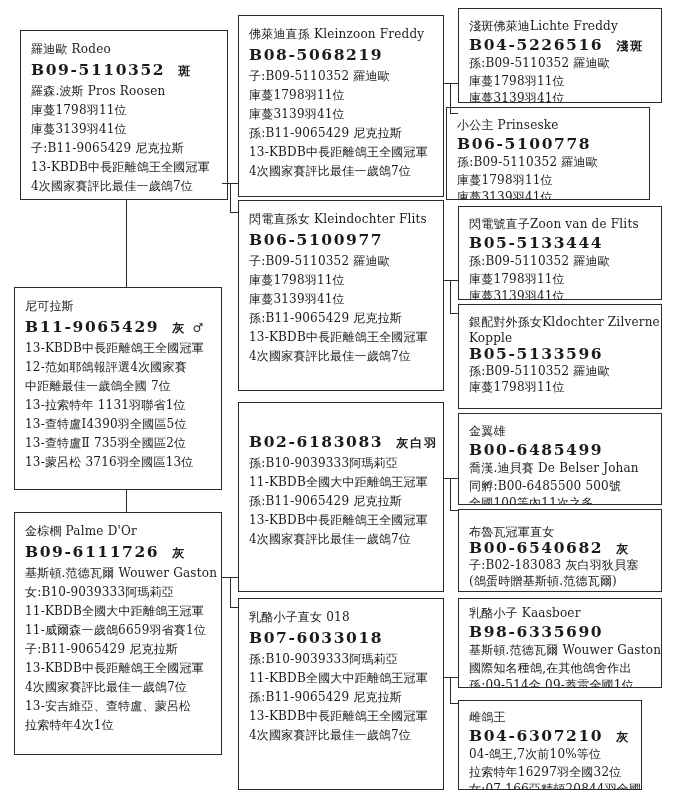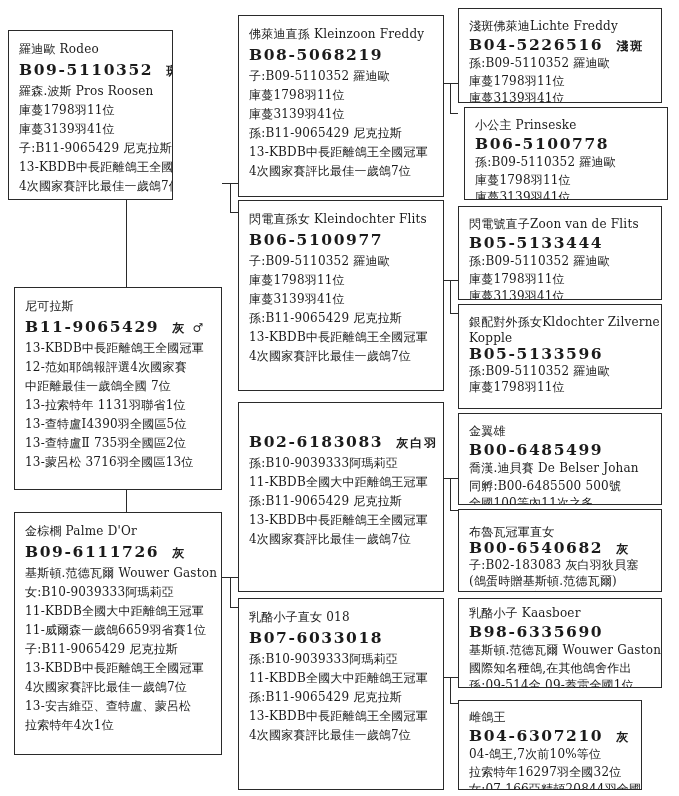--- a/index.html
+++ b/index.html
@@ -19,21 +19,21 @@
   .rt .line{line-height:17.5px;}
   .rt.tight .line{line-height:16px;}
   .band{line-height:21px;}
   .conn{position:absolute;background:#2a2a2a;}
 </style>
 </head>
 <body>
 
 <div id="stage">
 
-  <div class="box" style="left:8px;top:30px;width:165px;height:170px">
+  <div class="box" style="left:20px;top:30px;width:208px;height:170px">
       <div class="line"><span class="num">羅迪歐 Rodeo</span></div>
       <div class="line band"><span class="num">B09-5110352</span><span class="sfx">斑</span></div>
       <div class="line"><span class="num">羅森.波斯 Pros Roosen</span></div>
       <div class="line"><span class="num">庫蔓1798羽11位</span></div>
       <div class="line"><span class="num">庫蔓3139羽41位</span></div>
       <div class="line"><span class="num">子:B11-9065429 尼克拉斯</span></div>
       <div class="line"><span class="num">13-KBDB中長距離鴿王全國冠軍</span></div>
       <div class="line"><span class="num">4次國家賽評比最佳一歲鴿7位</span></div>
     </div>
   <div class="box" style="left:14px;top:287px;width:208px;height:203px">
@@ -99,21 +99,21 @@
       <div class="line"><span class="num">4次國家賽評比最佳一歲鴿7位</span></div>
     </div>
 
   <div class="box rt" style="left:458px;top:8px;width:204px;height:95px">
       <div class="line"><span class="num">淺斑佛萊迪Lichte Freddy</span></div>
       <div class="line band"><span class="num">B04-5226516</span><span class="sfx">淺斑</span></div>
       <div class="line"><span class="num">孫:B09-5110352 羅迪歐</span></div>
       <div class="line"><span class="num">庫蔓1798羽11位</span></div>
       <div class="line"><span class="num">庫蔓3139羽41位</span></div>
     </div>
-  <div class="box rt" style="left:464px;top:107px;width:204px;height:93px">
+  <div class="box rt" style="left:446px;top:107px;width:204px;height:93px">
       <div class="line"><span class="num">小公主 Prinseske</span></div>
       <div class="line band"><span class="num">B06-5100778</span></div>
       <div class="line"><span class="num">孫:B09-5110352 羅迪歐</span></div>
       <div class="line"><span class="num">庫蔓1798羽11位</span></div>
       <div class="line"><span class="num">庫蔓3139羽41位</span></div>
     </div>
   <div class="box rt" style="left:458px;top:206px;width:204px;height:94px">
       <div class="line"><span class="num">閃電號直子Zoon van de Flits</span></div>
       <div class="line band"><span class="num">B05-5133444</span></div>
       <div class="line"><span class="num">孫:B09-5110352 羅迪歐</span></div>

